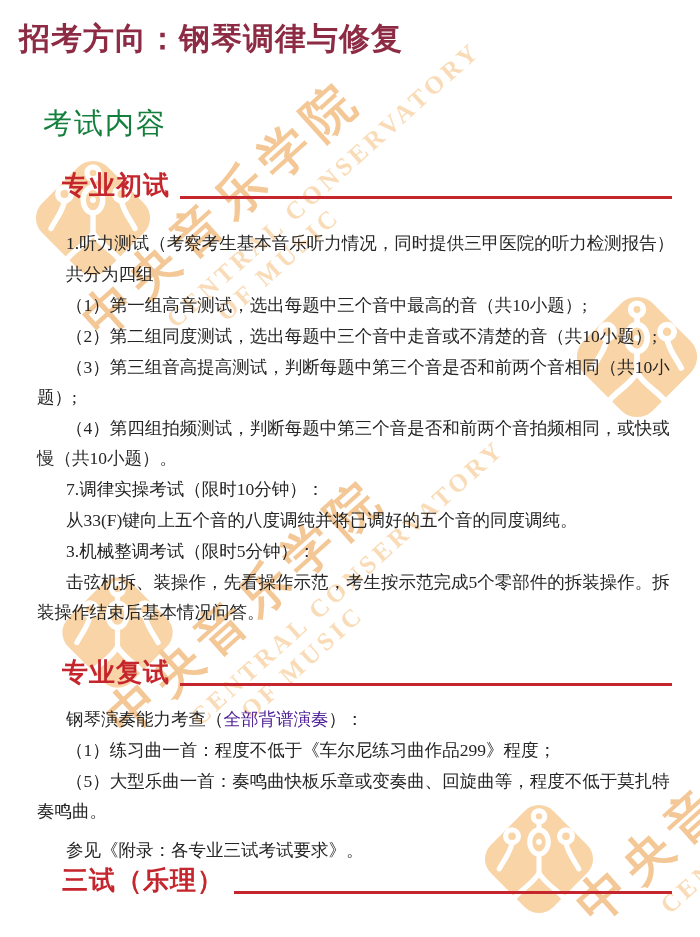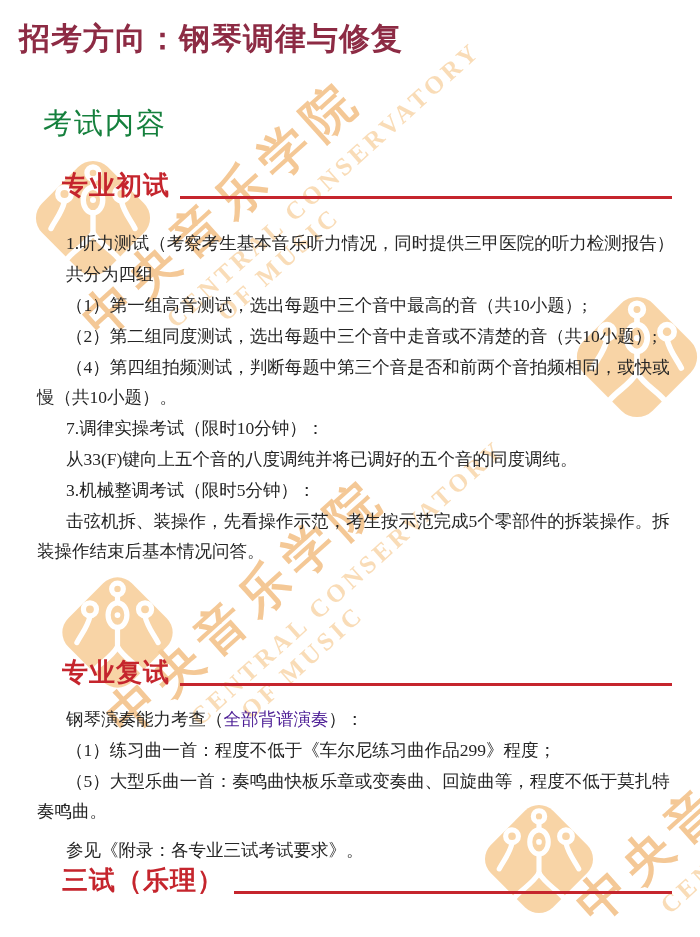--- a/index.html
+++ b/index.html
@@ -156,20 +156,21 @@
 
     <div class="sec-head" id="head-1">
       <span>专业初试</span>
       <span class="sec-rule"></span>
     </div>
     <div class="body-block" id="block-1">
       <p>1.听力测试（考察考生基本音乐听力情况，同时提供三甲医院的听力检测报告）</p>
       <p>共分为四组</p>
       <p>（1）第一组高音测试，选出每题中三个音中最高的音（共10小题）;</p>
       <p>（2）第二组同度测试，选出每题中三个音中走音或不清楚的音（共10小题）;</p>
+      <p>（3）第三组音高提高测试，判断每题中第三个音是否和前两个音相同（共10小题）;</p>
       <p>（4）第四组拍频测试，判断每题中第三个音是否和前两个音拍频相同，或快或慢（共10小题）。</p>
       <p>7.调律实操考试（限时10分钟）：</p>
       <p>从33(F)键向上五个音的八度调纯并将已调好的五个音的同度调纯。</p>
       <p>3.机械整调考试（限时5分钟）：</p>
       <p>击弦机拆、装操作，先看操作示范，考生按示范完成5个零部件的拆装操作。拆装操作结束后基本情况问答。</p>
     </div>
 
     <div class="sec-head" id="head-2">
       <span>专业复试</span>
       <span class="sec-rule"></span>

